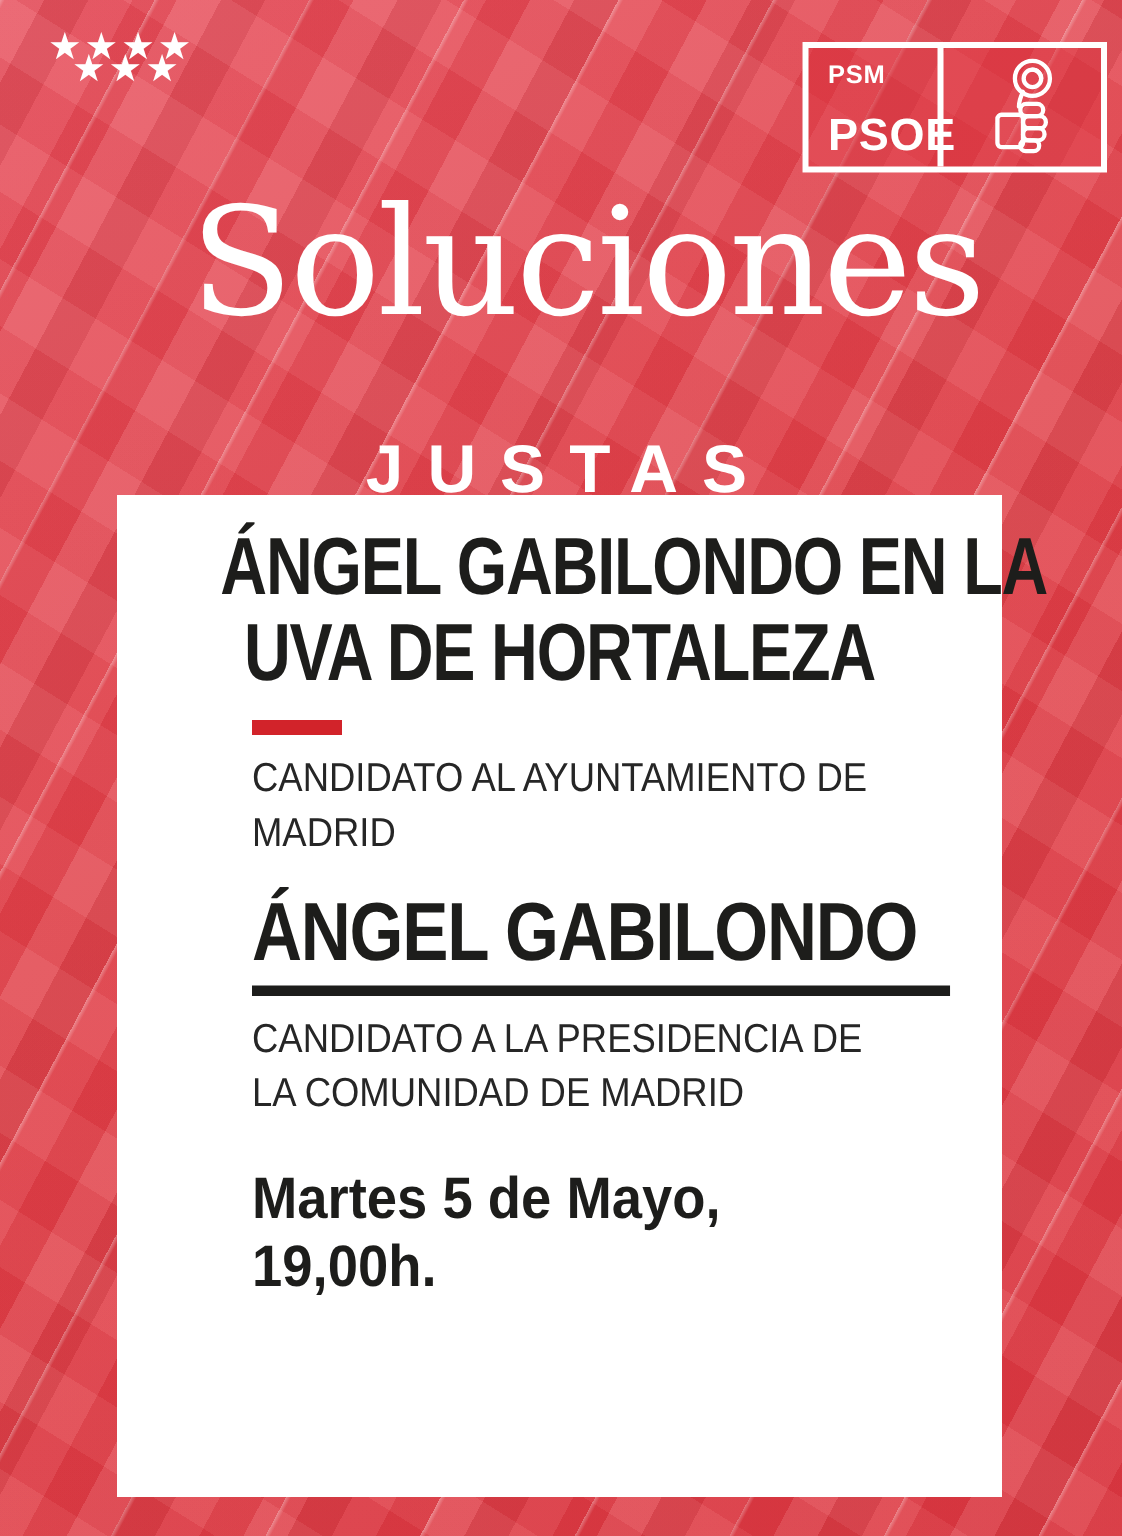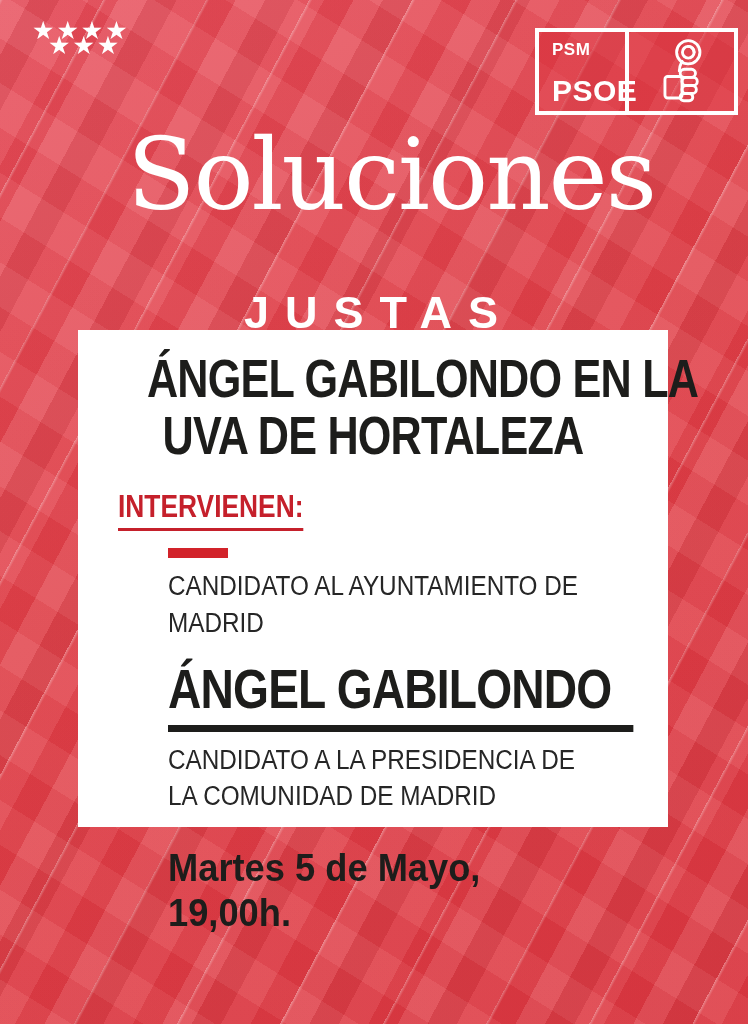--- a/index.html
+++ b/index.html
@@ -23,21 +23,21 @@
   .logo-left{width:90px;box-sizing:border-box;border-right:4px solid #fff;padding:9px 0 0 13px;color:#fff;}
   .logo-psm{font-size:17px;font-weight:600;letter-spacing:0.5px;line-height:1.1;}
   .logo-psoe{font-size:30px;font-weight:bold;letter-spacing:0.5px;line-height:1.1;margin-top:14px;}
   .logo-right{flex:1;display:flex;align-items:center;justify-content:center;}
   
   .title{position:absolute;top:120px;left:17px;width:100%;text-align:center;color:#fff;
          font-family:"DejaVu Serif",serif;font-size:100px;letter-spacing:-2px;line-height:1.1;}
   .subtitle{position:absolute;top:244px;left:0;width:100%;text-align:center;color:#fff;
             font-weight:bold;font-size:45px;letter-spacing:16px;text-indent:10px;margin-top:43px;}
   
-  .card{position:absolute;left:78px;top:330px;width:590px;height:497px;background:#fff;color:#1d1d1b;}
+  .card{position:absolute;left:78px;top:330px;width:590px;height:668px;background:#fff;color:#1d1d1b;}
   .headline{margin-top:20px;text-align:center;font-weight:bold;font-size:54px;line-height:1.05;}
   .headline .squeeze{display:inline-block;transform:scaleX(0.80);transform-origin:center top;white-space:nowrap;letter-spacing:-1px;}
   .row-left{margin-left:90px;}
   .section-row{margin:26px 0 0 40px;}
   .section-label{display:inline-block;color:#c5202b;font-weight:bold;font-size:31px;
                  border-bottom:3px solid #c5202b;padding-bottom:3px;letter-spacing:0;
                  transform:scaleX(0.85);transform-origin:left center;white-space:nowrap;}
   .red-dash{margin:17px 0 0 90px;width:60px;height:10px;background:#d2232a;}
   .name-row{margin-top:4px;}
   .speaker-name{display:inline-block;font-weight:bold;font-size:55px;line-height:1.12;
@@ -86,23 +86,20 @@
   <div class="title">Soluciones</div>
   <div class="subtitle">JUSTAS</div>
 
   <div class="card">
 
     <div class="headline">
       <span class="squeeze">ÁNGEL GABILONDO EN LA</span><br>
       <span class="squeeze">UVA DE HORTALEZA</span>
     </div>
 
-    <div class="section-row">
-      <span class="section-label">INTERVIENEN:</span>
-    </div>
 
     <div class="red-dash"></div>
 
     <div class="row-left speaker-role">CANDIDATO AL AYUNTAMIENTO DE MADRID</div>
 
     <div class="gap"></div>
 
     <div class="row-left name-row">
       <span class="speaker-name">ÁNGEL GABILONDO</span>
     </div>

